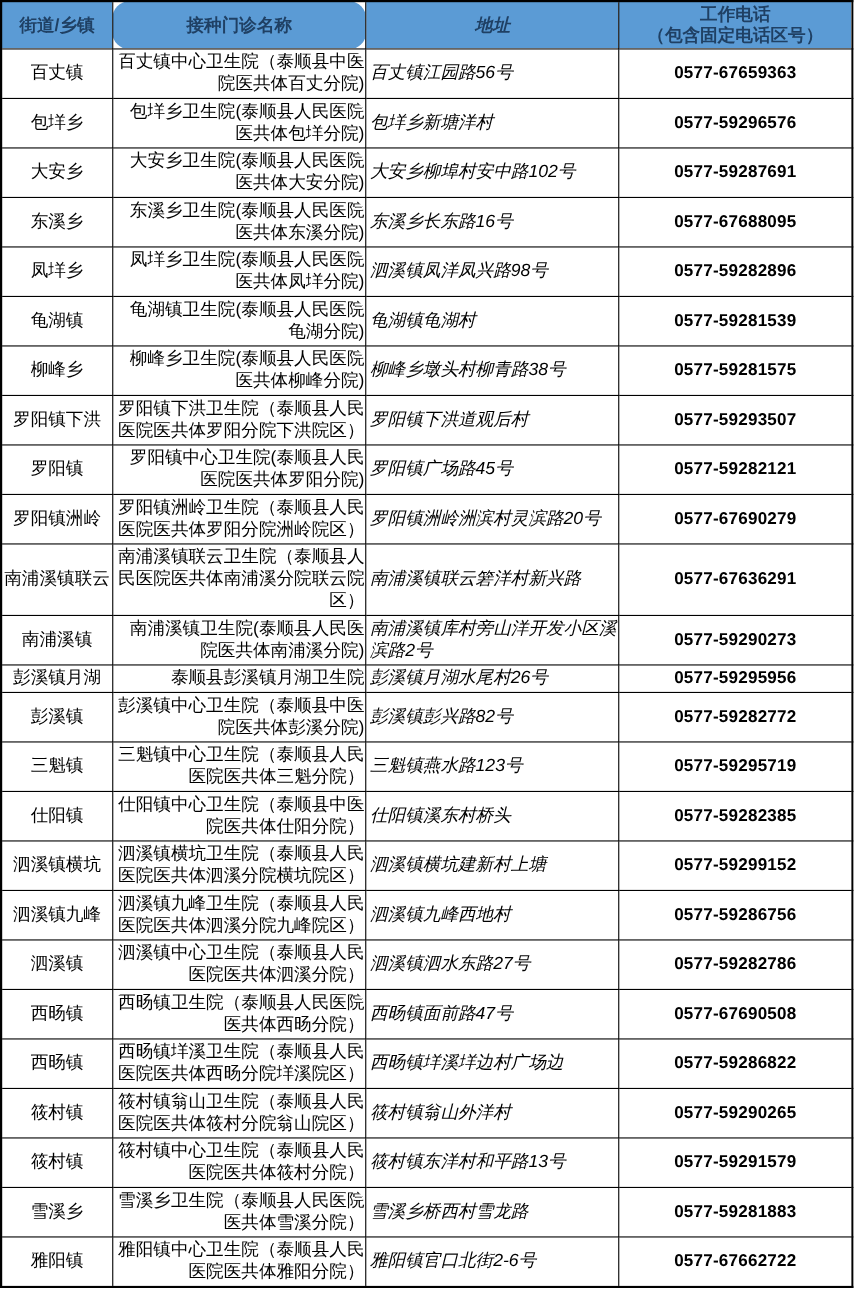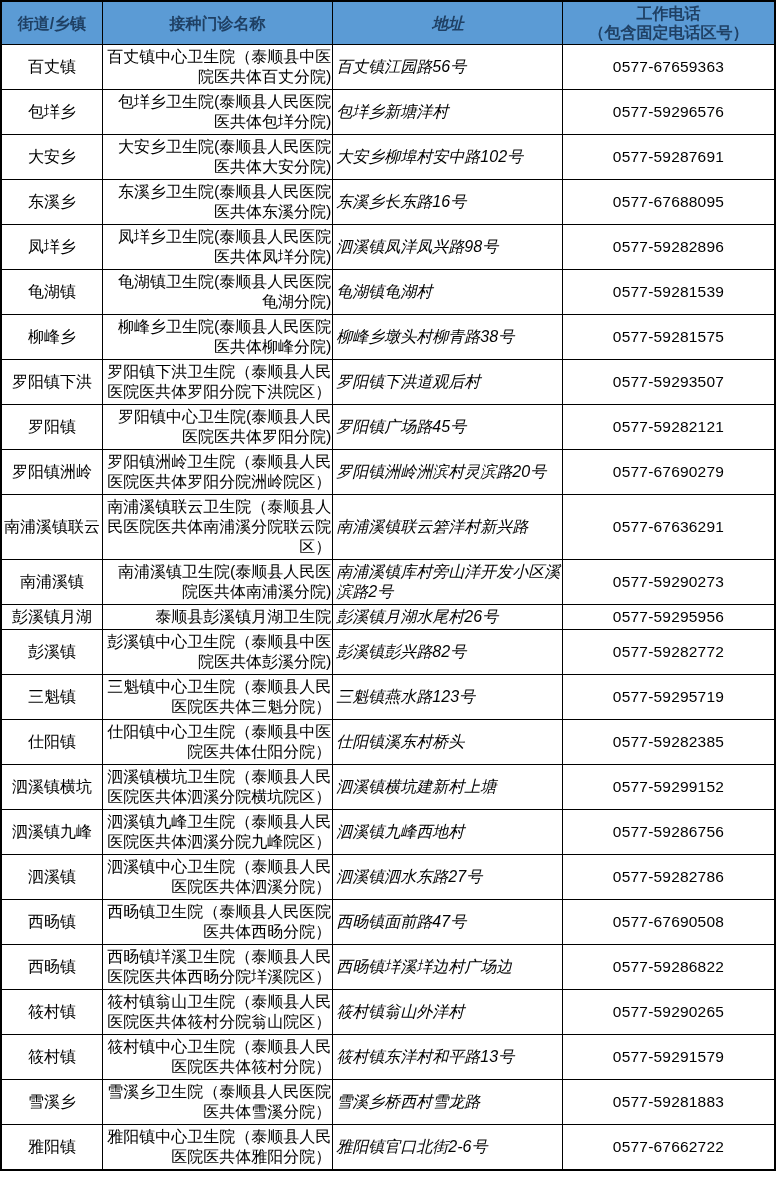--- a/index.html
+++ b/index.html
@@ -43,27 +43,27 @@
   .clinic-table td {
     color: var(--body-text);
     font-size: 16px;
     line-height: 20px;
     padding: 2px 2px;
     height: 22px;
     vertical-align: middle;
     word-break: break-all;
   }
   .c-town  { width: 101px; }
-  .c-clinic{ width: 230px; }
+  .c-clinic{ width: 230px; border-radius: 16px; }
   .c-addr  { width: 229px; font-style: italic; }
   .c-phone { width: 212px; }
   td.c-town  { text-align: center; padding-left: 1px; padding-right: 1px; }
   td.c-clinic{ text-align: right; padding-left: 3px; padding-right: 1px; }
   td.c-addr  { text-align: left; padding-left: 3px; padding-right: 1px; }
-  td.c-phone { text-align: center; font-size: 15.5px; letter-spacing: 0.2px; }
+  td.c-phone { text-align: center; font-size: 15.5px; letter-spacing: 0.2px; font-weight: bold; }
   th .hdr-line { display: block; }
 </style>
 </head>
 <body>
 
 <div class="page">
   <table class="clinic-table">
     <thead>
       <tr>
         <th class="c-town">街道/乡镇</th>

